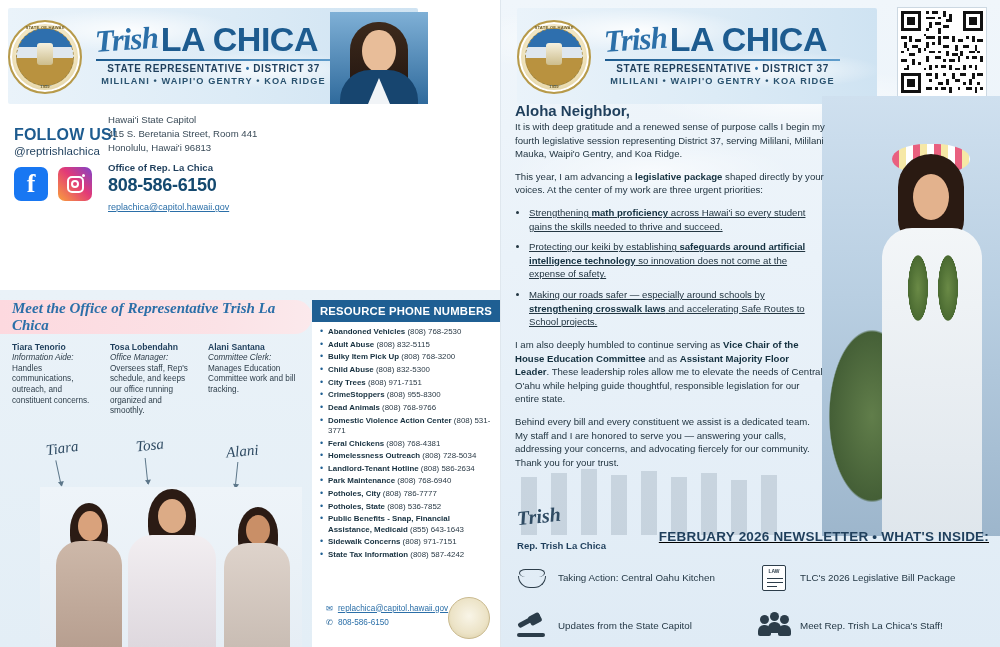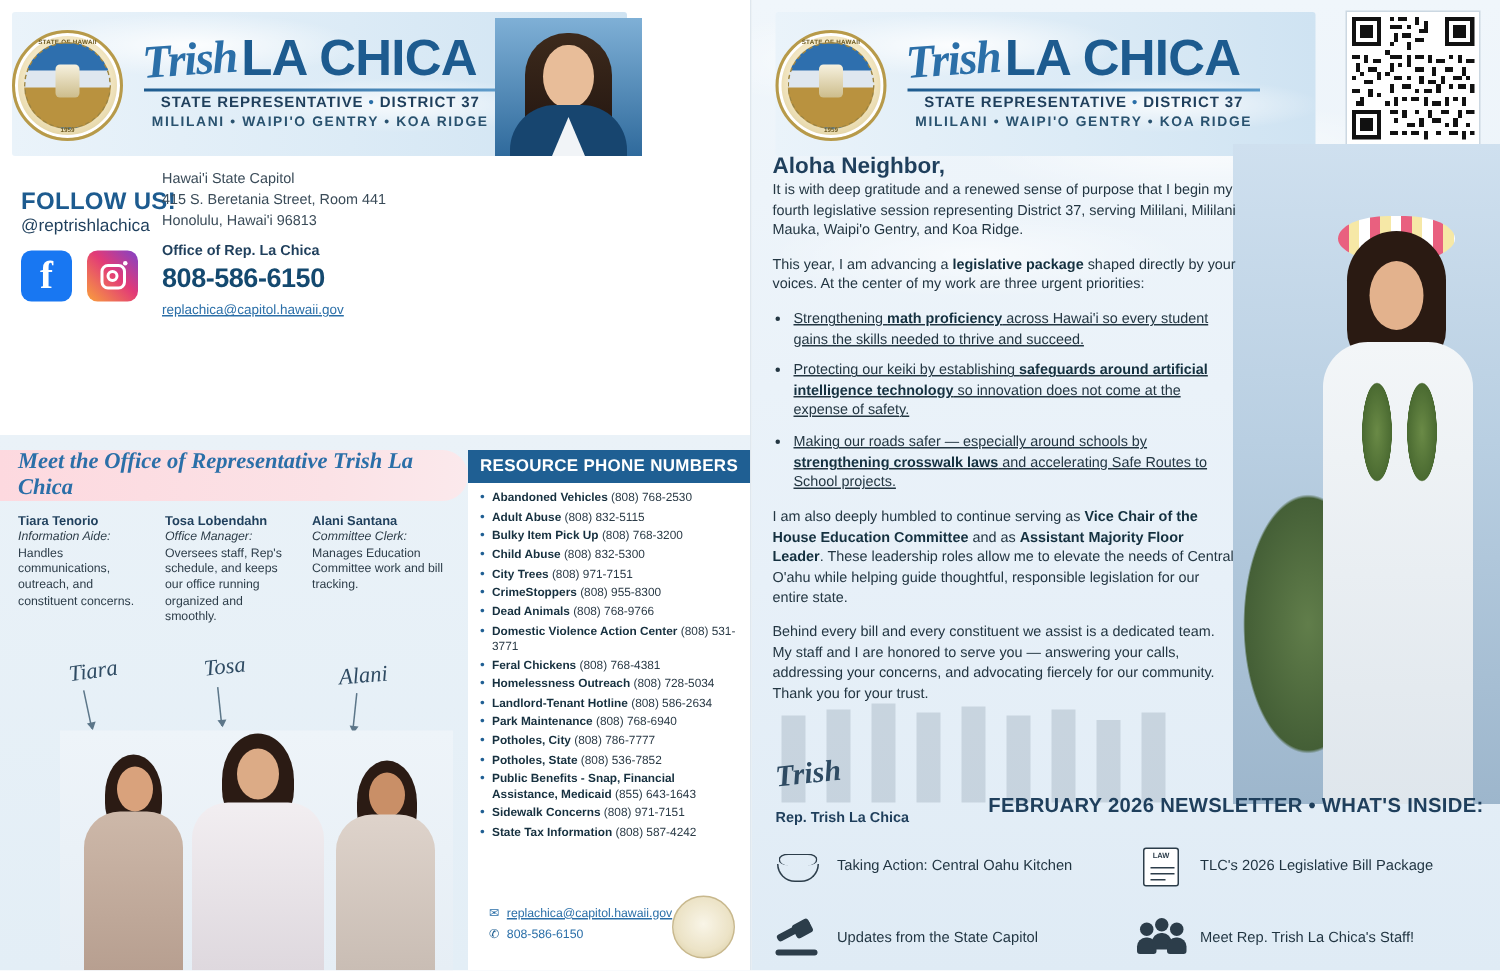--- a/index.html
+++ b/index.html
@@ -280,21 +280,21 @@
     background:radial-gradient(ellipse 14px 46px at 16px 60px,#6a8a46,#4a6a31 70%, rgba(0,0,0,0) 72%),
                radial-gradient(ellipse 14px 46px at 46px 60px,#6a8a46,#4a6a31 70%, rgba(0,0,0,0) 72%);}
 
   .cap-steps{
     position:absolute; left:14px; bottom:112px; width:300px; height:70px; opacity:.32;
   }
   .cap-steps div{ position:absolute; bottom:0; width:16px; background:#8e9fae; }
 
   .nl-bar{
     position:absolute; left:0; bottom:100px; width:500px; height:22px;
-    display:flex; align-items:center; justify-content:flex-end; padding-right:12px;
+    display:flex; align-items:center; justify-content:flex-end; padding-right:12px;text-decoration:underline;
   }
   .nl-bar span{ font-size:13.5px; font-weight:bold; color:#1f3f5c; letter-spacing:.2px; }
   .inside{
     position:absolute; left:0; bottom:0; width:500px; height:100px; padding:8px 12px 0 14px;
     display:grid; grid-template-columns:1fr 1fr; grid-template-rows:1fr 1fr; gap:4px 10px;
   }
   .ins-item{ display:flex; align-items:center; gap:9px; font-size:9.8px; color:#1f3340; }
   .ins-ic{ width:34px;height:30px; flex:0 0 34px; position:relative; }
 
   
@@ -599,21 +599,21 @@
         <div class="rp-lei-head"></div>
         <div class="rp-hair"></div>
         <div class="rp-face"></div>
         <div class="rp-dress"></div>
         <div class="rp-lei"></div>
       </div>
     </div>
 
     <div class="aloha">Aloha Neighbor,</div>
     <div class="body-col">
-      <p>It is with deep gratitude and a renewed sense of purpose that I begin my fourth legislative session representing District 37, serving Mililani, Mililani Mauka, Waipi'o Gentry, and Koa Ridge.</p>
+      <p>It is with deep gratitude and a renewed sense of purpose calls I begin my fourth legislative session representing District 37, serving Mililani, Mililani Mauka, Waipi'o Gentry, and Koa Ridge.</p>
       <p>
         <span>This year, I am advancing a </span><b>legislative package</b><span> shaped directly by your voices. At the center of my work are three urgent priorities:</span>
       </p>
       <ul>
         <li><span>Strengthening </span><b>math proficiency</b><span> across Hawai'i so every student gains the skills needed to thrive and succeed.</span></li>
         <li><span>Protecting our keiki by establishing </span><b>safeguards around artificial intelligence technology</b><span> so innovation does not come at the expense of safety.</span></li>
         <li><span>Making our roads safer — especially around schools by </span><b>strengthening crosswalk laws</b><span> and accelerating Safe Routes to School projects.</span></li>
       </ul>
       <p>
         <span>I am also deeply humbled to continue serving as </span><b>Vice Chair of the House Education Committee</b><span> and as </span><b>Assistant Majority Floor Leader</b><span>. These leadership roles allow me to elevate the needs of Central O'ahu while helping guide thoughtful, responsible legislation for our entire state.</span>

